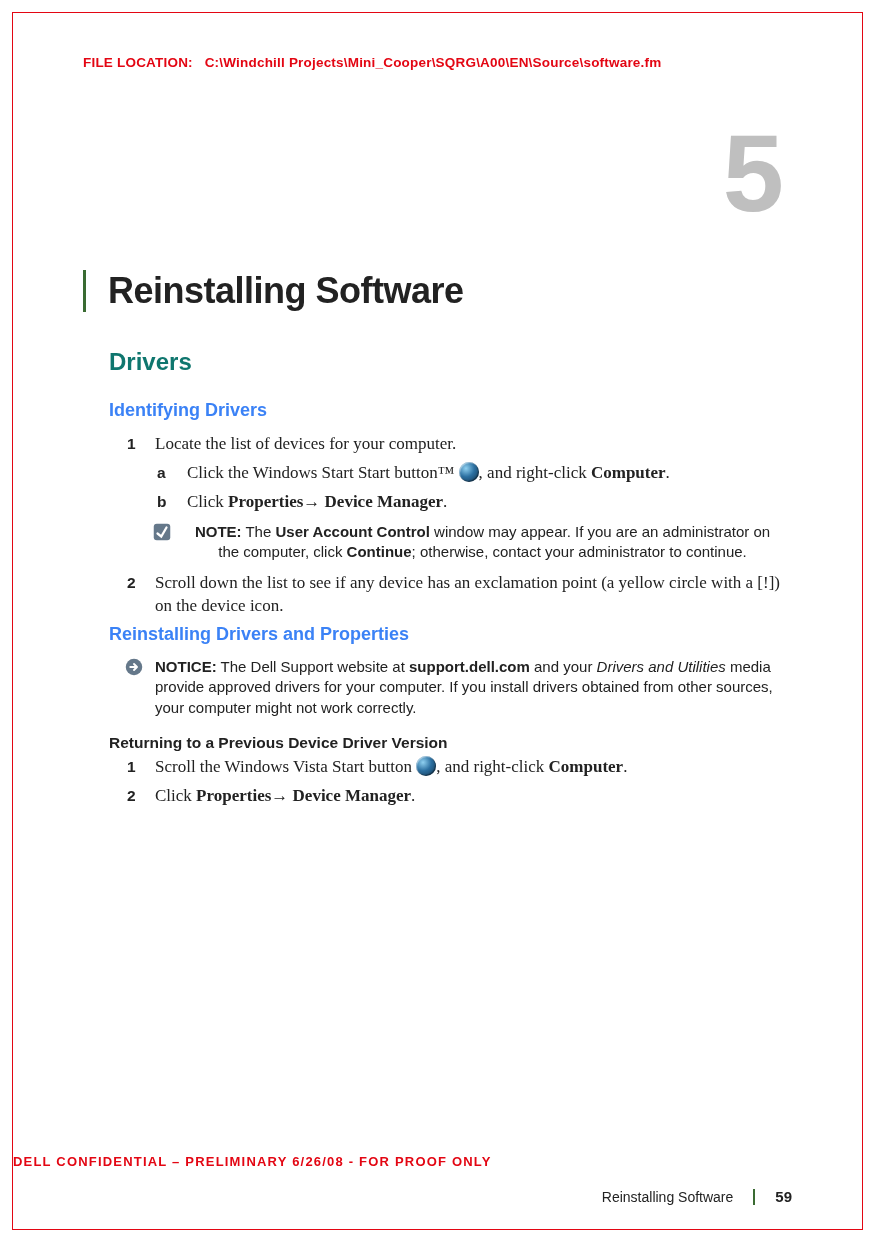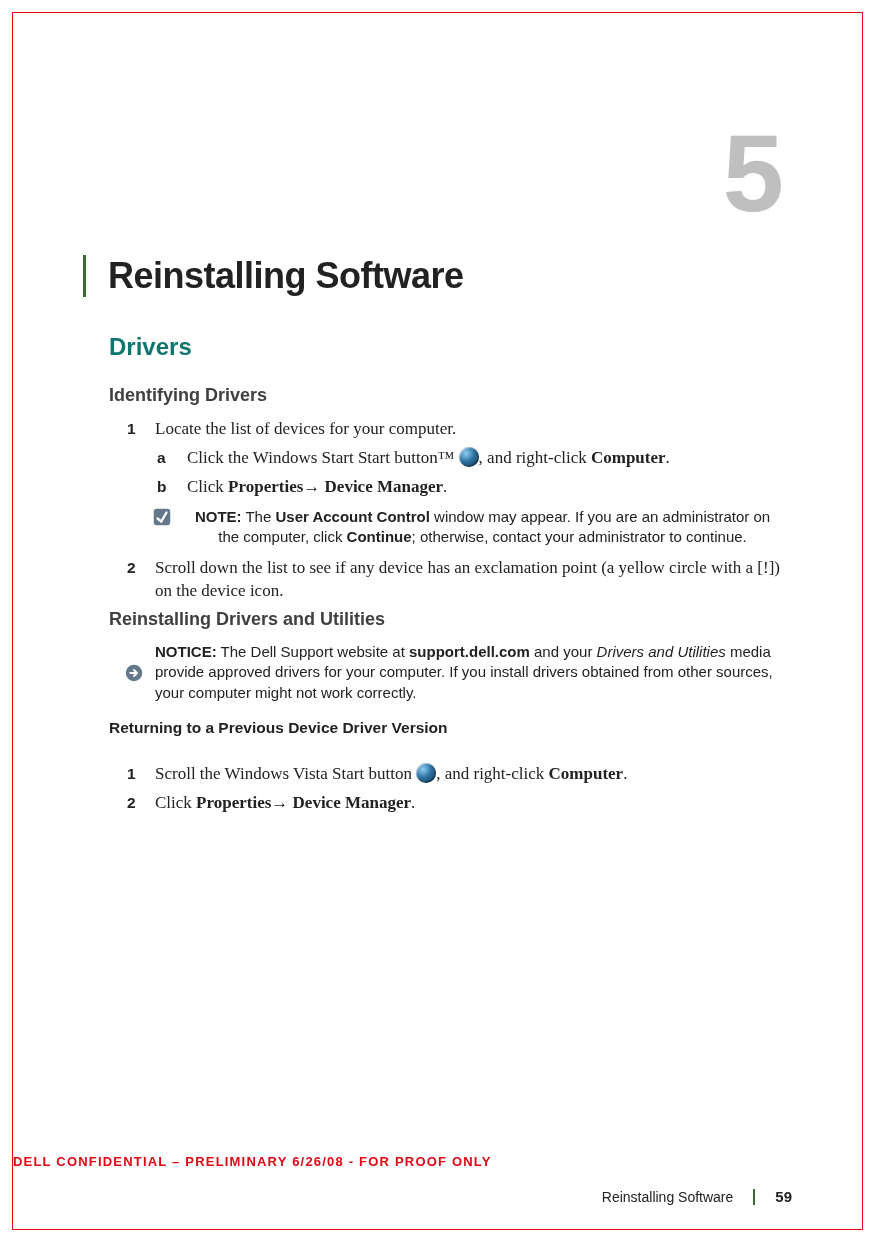--- a/index.html
+++ b/index.html
@@ -58,31 +58,31 @@
       font-size: 24px;
       font-weight: bold;
       color: #0f766e;
       margin-left: 26px;
       margin-bottom: 24px;
     }
     .h3 {
       font-family: Arial, Helvetica, sans-serif;
       font-size: 18px;
       font-weight: bold;
-      color: #404040;
+      color: #3b82f6;
       margin-left: 26px;
       margin-bottom: 12px;
     }
     .h4 {
       font-family: Arial, Helvetica, sans-serif;
       font-size: 15.5px;
       font-weight: bold;
       color: #222;
       margin-left: 26px;
-      margin-bottom: 26px;
+      margin-bottom: 4px;
       margin-top: 16px;
     }
     .step {
       display: flex;
       margin-left: 44px;
       margin-right: 10px;
       margin-bottom: 6px;
       font-size: 17px;
       line-height: 1.35;
       color: #222;
@@ -139,21 +139,21 @@
       text-align: center;
     }
     .note-icon, .notice-icon {
       width: 18px; height: 18px;
       margin-right: 12px;
       flex-shrink: 0;
       margin-top: 1px;
     }
     .notice-row {
       display: flex;
-      align-items: center;
+      align-items: flex-start;
       margin-left: 42px;
       margin-right: 10px;
       margin-top: 8px;
       margin-bottom: 16px;
       font-family: Arial, Helvetica, sans-serif;
       font-size: 15px;
       line-height: 1.35;
       color: #222;
     }
     .start-button {
@@ -190,20 +190,25 @@
     .footer-bar {
       width: 2px; height: 16px; background: #3a6b32;
     }
     .footer-num { font-weight: bold; font-size: 15px; }
   </style>
 </head>
 <body>
 
 <div class="page-frame">
 
+  <div class="file-location">
+    <span>FILE LOCATION:</span>
+    <span>&nbsp;</span>
+    <span>C:\Windchill Projects\Mini_Cooper\SQRG\A00\EN\Source\software.fm</span>
+  </div>
 
   <div class="chapter-number">5</div>
 
   <div class="chapter-title-row">
     <div class="change-bar"></div>
     <div class="chapter-title">Reinstalling Software</div>
   </div>
 
   <div class="h2">Drivers</div>
 
@@ -237,21 +242,21 @@
       <span class="bold-sans">NOTE:</span><span> The </span><span class="bold-sans">User Account Control</span><span> window may appear. If you are an administrator on the computer, click </span><span class="bold-sans">Continue</span><span>; otherwise, contact your administrator to continue.</span>
     </div>
   </div>
 
   <div class="step">
     <div class="step-num">2</div>
     <div class="step-body">Scroll down the list to see if any device has an exclamation point (a yellow circle with a [!]) on the device icon.</div>
   </div>
 
 
-  <div class="h3">Reinstalling Drivers and Utilities</div>
+  <div class="h3">Reinstalling Drivers and Properties</div>
 
   <div class="notice-row">
     <svg class="notice-icon" viewBox="0 0 24 24">
       <circle cx="12" cy="12" r="11" fill="#65788a"></circle>
       <path d="M7 12 H14 M12 8 L16 12 L12 16" stroke="#fff" stroke-width="2.5" fill="none" stroke-linecap="round" stroke-linejoin="round"></path>
     </svg>
     <div>
       <span class="bold-sans">NOTICE:</span><span> The Dell Support website at </span><span class="bold-sans">support.dell.com</span><span> and your </span><span class="italic">Drivers and Utilities</span><span> media provide approved drivers for your computer. If you install drivers obtained from other sources, your computer might not work correctly.</span>
     </div>
   </div>

